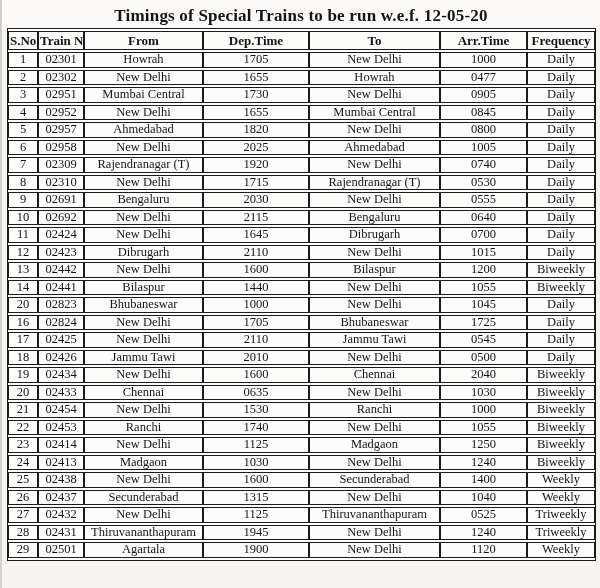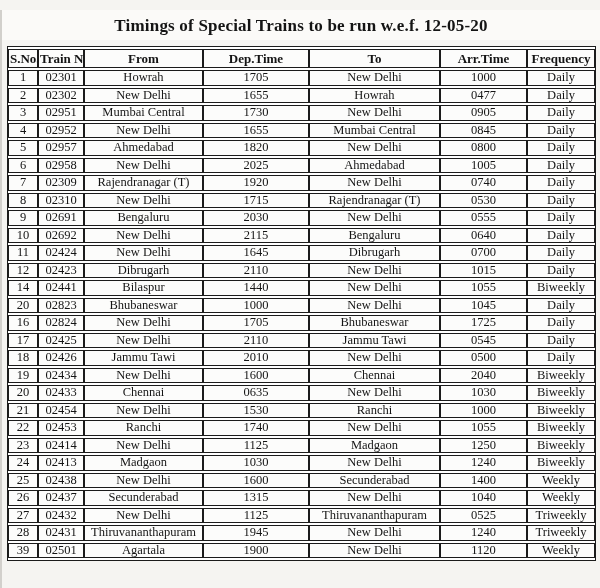--- a/index.html
+++ b/index.html
@@ -18,21 +18,21 @@
     overflow:hidden;
   }
   .page{
     position:relative;
     width:600px;height:588px;
     box-sizing:border-box;
     border-left:2px solid #d2d0cc;
     background:linear-gradient(#fbfaf8 0 30px, var(--page-bg) 30px 100%);
   }
   .title{
-    margin:10px;
+    margin:0;
     padding-top:6px;
     text-align:center;
     font-size:17px;
     font-weight:bold;
     letter-spacing:0.2px;
     color:var(--text-color);
   }
   table.timetable{
     margin-left:5px;
     margin-top:2px;
@@ -193,20 +193,29 @@
         <tr>
           <td>12</td>
           <td>02423</td>
           <td>Dibrugarh</td>
           <td>2110</td>
           <td>New Delhi</td>
           <td>1015</td>
           <td>Daily</td>
         </tr>
         <tr>
+          <td>13</td>
+          <td>02442</td>
+          <td>New Delhi</td>
+          <td>1600</td>
+          <td>Bilaspur</td>
+          <td>1200</td>
+          <td>Biweekly</td>
+        </tr>
+        <tr>
           <td>14</td>
           <td>02441</td>
           <td>Bilaspur</td>
           <td>1440</td>
           <td>New Delhi</td>
           <td>1055</td>
           <td>Biweekly</td>
         </tr>
         <tr>
           <td>20</td>
@@ -328,21 +337,21 @@
         <tr>
           <td>28</td>
           <td>02431</td>
           <td>Thiruvananthapuram</td>
           <td>1945</td>
           <td>New Delhi</td>
           <td>1240</td>
           <td>Triweekly</td>
         </tr>
         <tr>
-          <td>39</td>
+          <td>29</td>
           <td>02501</td>
           <td>Agartala</td>
           <td>1900</td>
           <td>New Delhi</td>
           <td>1120</td>
           <td>Weekly</td>
         </tr>
       </tbody>
   </table>
 </div>

